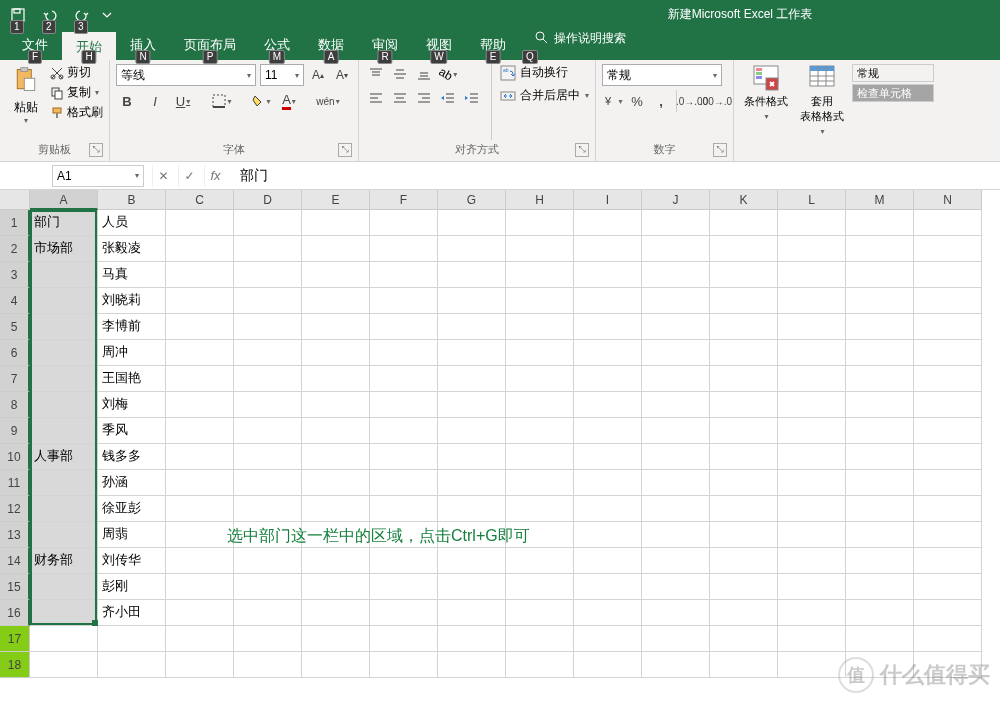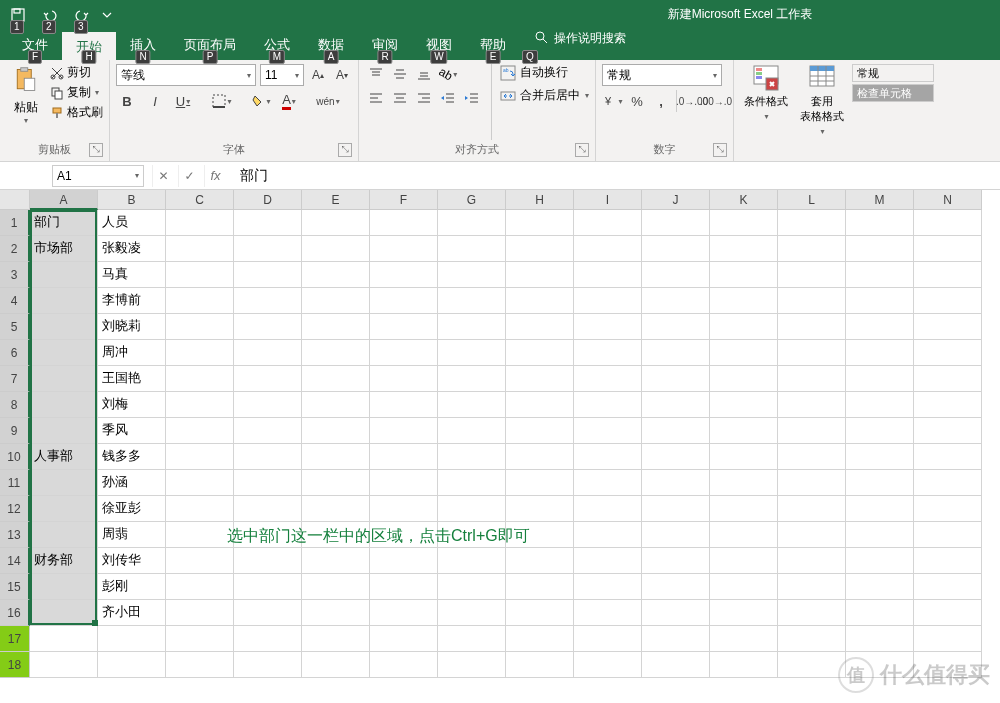--- a/index.html
+++ b/index.html
@@ -495,37 +495,37 @@
         <div class="cell"></div>
         <div class="cell"></div>
         <div class="cell"></div>
         <div class="cell"></div>
         <div class="cell"></div>
         <div class="cell"></div>
         <div class="cell"></div>
       </div>
       <div class="cell-row">
         <div class="cell selcol"></div>
+        <div class="cell">刘晓莉</div>
+        <div class="cell"></div>
+        <div class="cell"></div>
+        <div class="cell"></div>
+        <div class="cell"></div>
+        <div class="cell"></div>
+        <div class="cell"></div>
+        <div class="cell"></div>
+        <div class="cell"></div>
+        <div class="cell"></div>
+        <div class="cell"></div>
+        <div class="cell"></div>
+        <div class="cell"></div>
+      </div>
+      <div class="cell-row">
+        <div class="cell selcol"></div>
         <div class="cell">李博前</div>
-        <div class="cell"></div>
-        <div class="cell"></div>
-        <div class="cell"></div>
-        <div class="cell"></div>
-        <div class="cell"></div>
-        <div class="cell"></div>
-        <div class="cell"></div>
-        <div class="cell"></div>
-        <div class="cell"></div>
-        <div class="cell"></div>
-        <div class="cell"></div>
-        <div class="cell"></div>
-      </div>
-      <div class="cell-row">
-        <div class="cell selcol"></div>
-        <div class="cell">刘晓莉</div>
         <div class="cell"></div>
         <div class="cell"></div>
         <div class="cell"></div>
         <div class="cell"></div>
         <div class="cell"></div>
         <div class="cell"></div>
         <div class="cell"></div>
         <div class="cell"></div>
         <div class="cell"></div>
         <div class="cell"></div>

